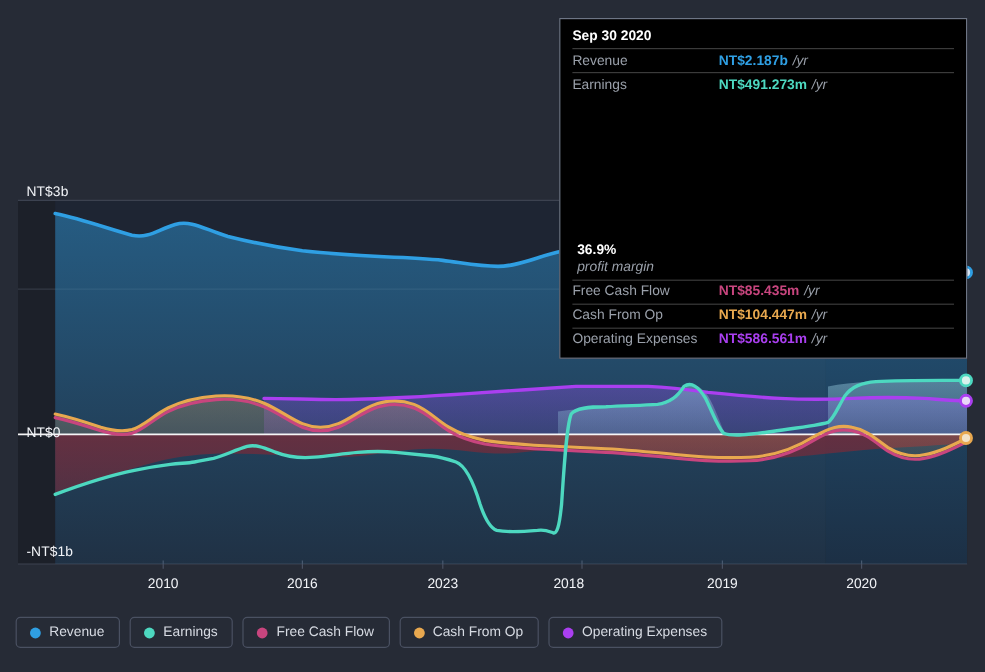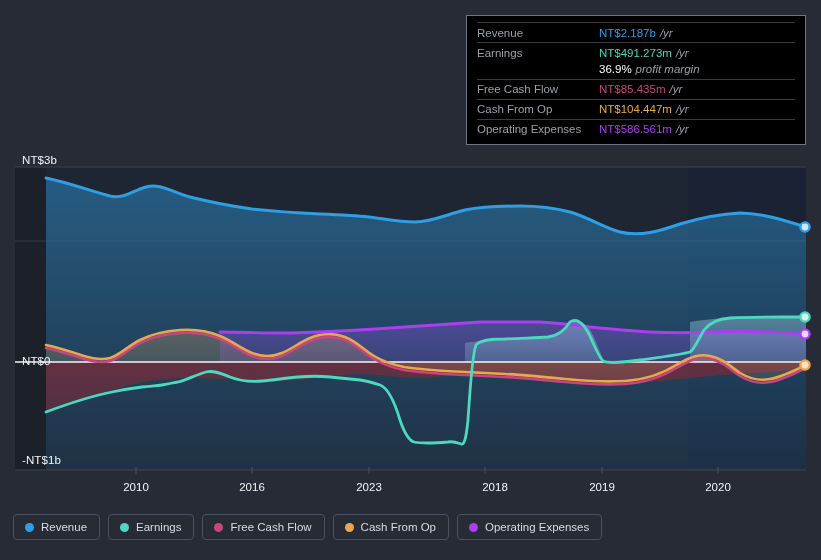--- a/index.html
+++ b/index.html
@@ -61,28 +61,28 @@
     padding: 2px 0 4px 0;
   }
   .tt-row {
     display: flex;
     align-items: baseline;
     border-top: 1px solid #3b3b3b;
     padding: 2.5px 0 2.5px 0;
     font-size: 11.5px;
     line-height: 14px;
   }
-  .tt-row.noline { border-top: none; padding-top: 0; }
+  .tt-row.noline { border-top: none; padding-top: 0; flex-direction: column; }
   .tt-name {
     color: #9aa0aa;
     width: 122px;
     flex: 0 0 122px;
     white-space: nowrap;
   }
-  .tt-val { font-weight: normal; white-space: nowrap; }
+  .tt-val { font-weight: bold; white-space: nowrap; }
   .tt-unit { color: #9aa0aa; margin-left: 4px; font-weight: normal; font-style: italic; }
 
   
   #legend {
     position: absolute;
     left: 13px; top: 514px;
     display: flex;
     gap: 8px;
   }
   .legend-item {
@@ -250,25 +250,26 @@
     </svg>
   </div>
 
   <div class="y-label" id="y-label-top">NT$3b</div>
   <div class="y-label" id="y-label-zero">NT$0</div>
   <div class="y-label" id="y-label-bot">-NT$1b</div>
 
   <div class="x-label" style="left:136px">2010</div>
   <div class="x-label" style="left:252px">2016</div>
   <div class="x-label" style="left:369px">2023</div>
-  <div class="x-label" style="left:495px">2018</div>
+  <div class="x-label" style="left:474px">2018</div>
   <div class="x-label" style="left:602px">2019</div>
   <div class="x-label" style="left:718px">2020</div>
 
   <div id="tooltip">
+    <div id="tooltip-date">Sep 30 2020</div>
 
     <div class="tt-row">
       <span class="tt-name">Revenue</span>
       <span class="tt-val" style="color:#2f9fe3">NT$2.187b</span>
       <span class="tt-unit">/yr</span>
     </div>
 
     <div class="tt-row">
       <span class="tt-name">Earnings</span>
       <span class="tt-val" style="color:#4dd8c0">NT$491.273m</span>

